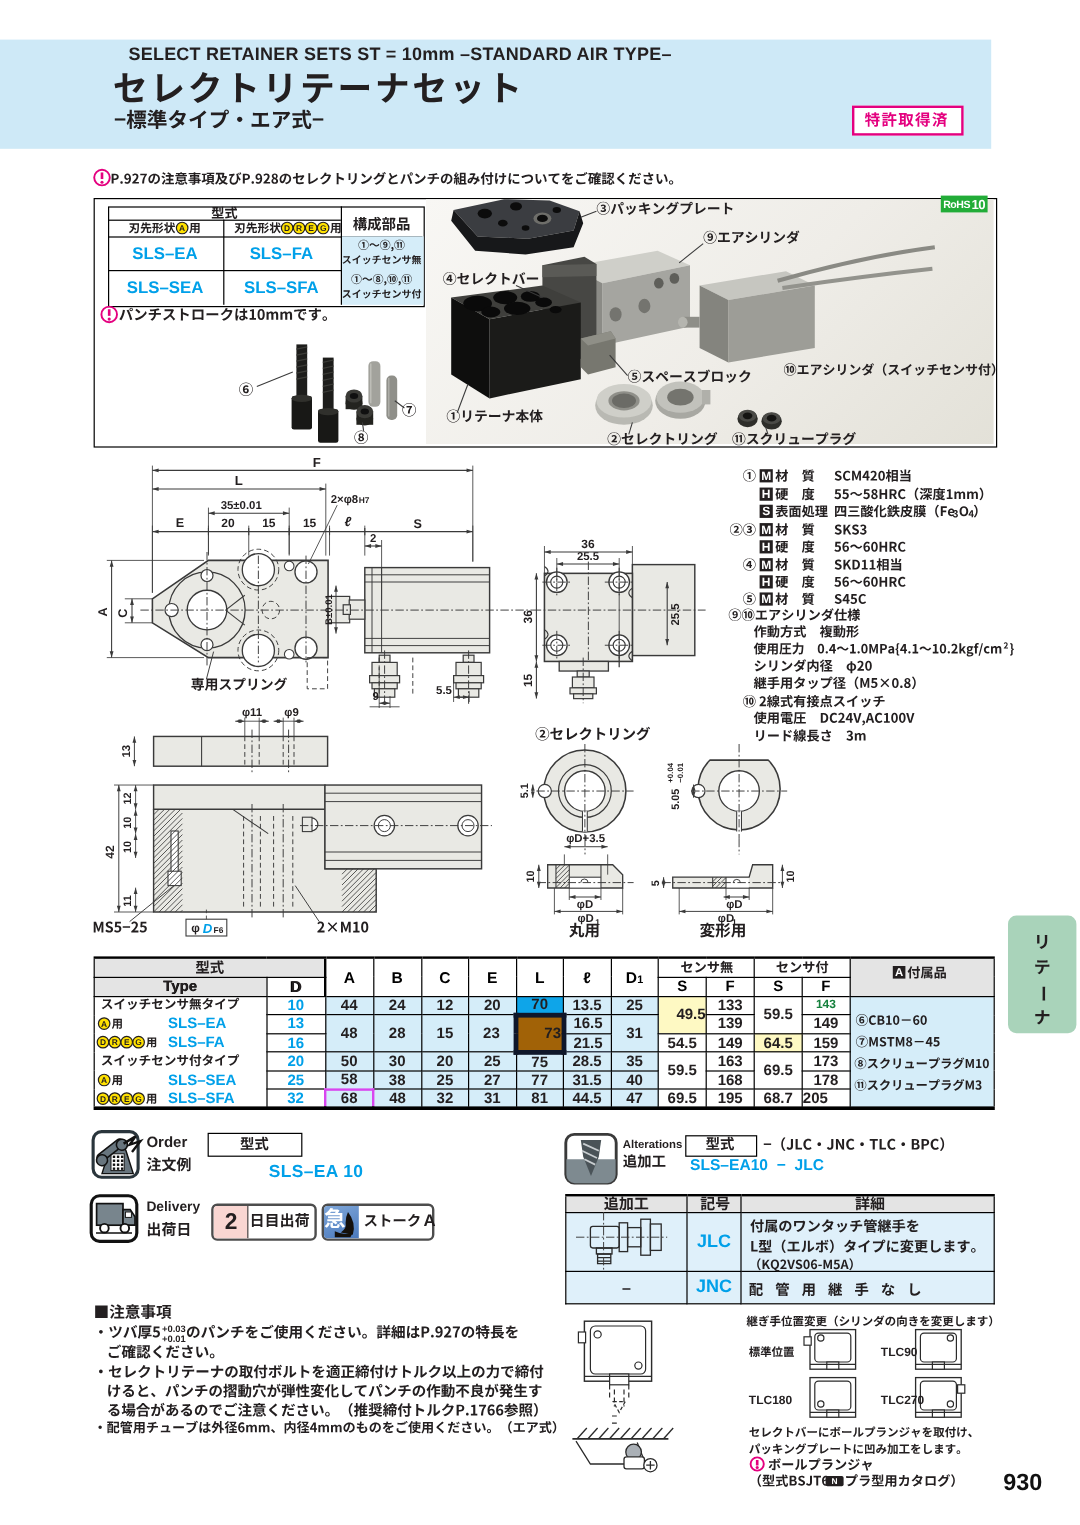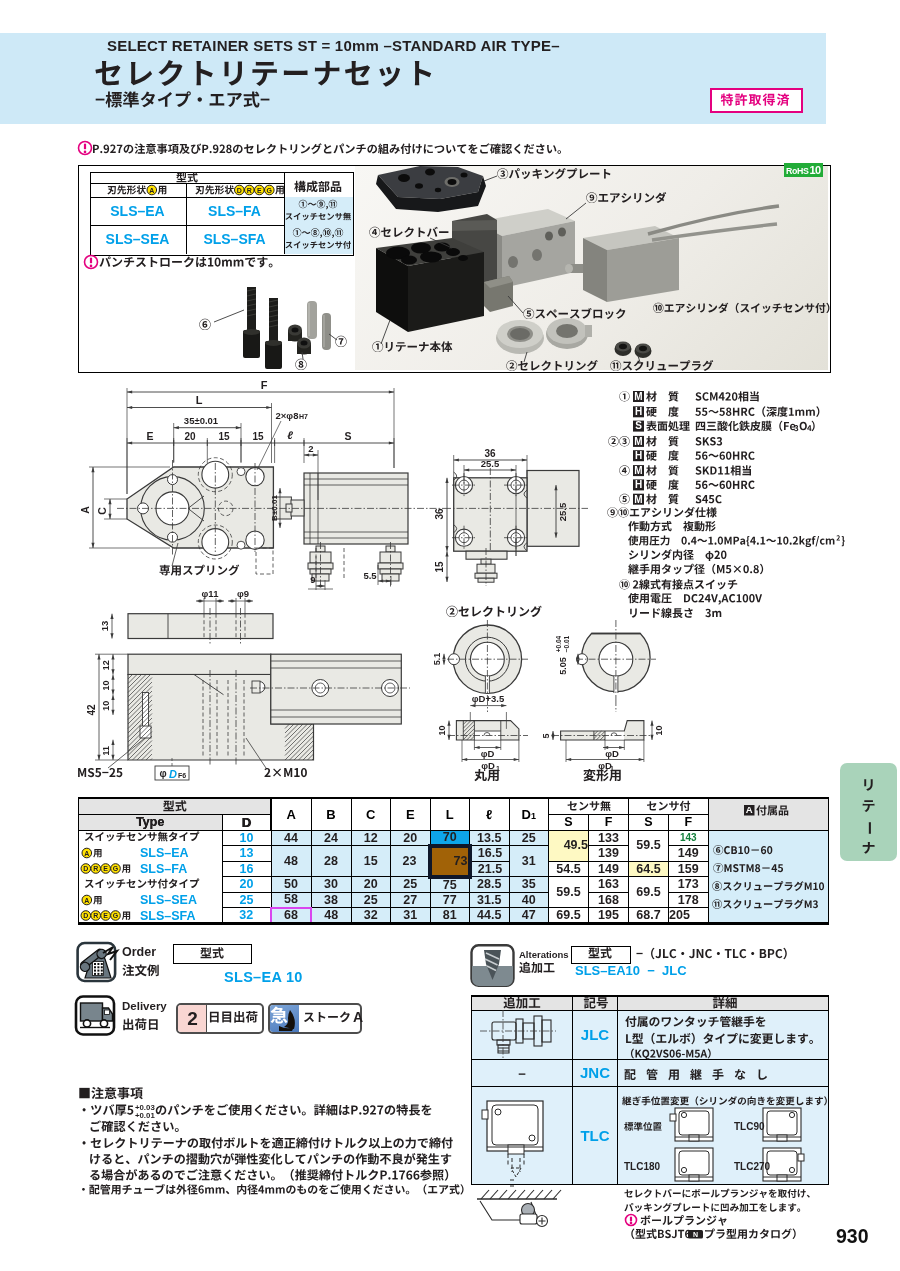--- a/index.html
+++ b/index.html
@@ -150,25 +150,20 @@
         <td style="border:1px solid #000;border-top:2.5px solid #000;background:#e4e4e4"></td>
       </tr>
       <tr style="height:49.5px">
         <td style="border:1px solid #000;background:#dff0fa"></td>
         <td style="border:1px solid #000;background:#dff0fa;text-align:center;vertical-align:middle;font-size:15px;font-weight:bold;color:#00a0e9">JLC</td>
         <td style="border:1px solid #000;background:#dff0fa"></td>
       </tr>
       <tr style="height:26.5px">
         <td style="border:1px solid #000;background:#dff0fa"></td>
         <td style="border:1px solid #000;background:#dff0fa;text-align:center;vertical-align:middle;font-size:15px;font-weight:bold;color:#00a0e9">JNC</td>
-        <td style="border:1px solid #000;background:#dff0fa"></td>
-      </tr>
-      <tr style="height:98.5px">
-        <td style="border:1px solid #000;background:#dff0fa"></td>
-        <td style="border:1px solid #000;background:#dff0fa;text-align:center;vertical-align:middle;font-size:15px;font-weight:bold;color:#00a0e9">TLC</td>
         <td style="border:1px solid #000;background:#dff0fa"></td>
       </tr>
     </tbody>
   </table>
 <div style="position:absolute;left:122px;top:945px;font-size:12.5px;font-weight:bold;color:#231f20;">Order</div>
 <div style="position:absolute;left:173px;top:944px;width:77px;height:18px;border:1.2px solid #000;background:#fff;"></div>
 <div style="position:absolute;left:176px;top:969px;font-size:14.5px;font-weight:bold;color:#00a0e9;letter-spacing:0.3px;margin-left:48px;">SLS–EA 10</div>
 <div style="position:absolute;left:122px;top:1000px;font-size:11.5px;font-weight:bold;color:#231f20;">Delivery</div>
 <div style="position:absolute;left:176px;top:1002.5px;width:84px;height:27px;border:2px solid #4d4d4d;border-radius:5px;background:#fff;overflow:hidden;">
     <div style="position:absolute;left:0;top:0;width:28px;height:27px;background:#f9d6d2;border-right:1.5px solid #4d4d4d;"></div>

